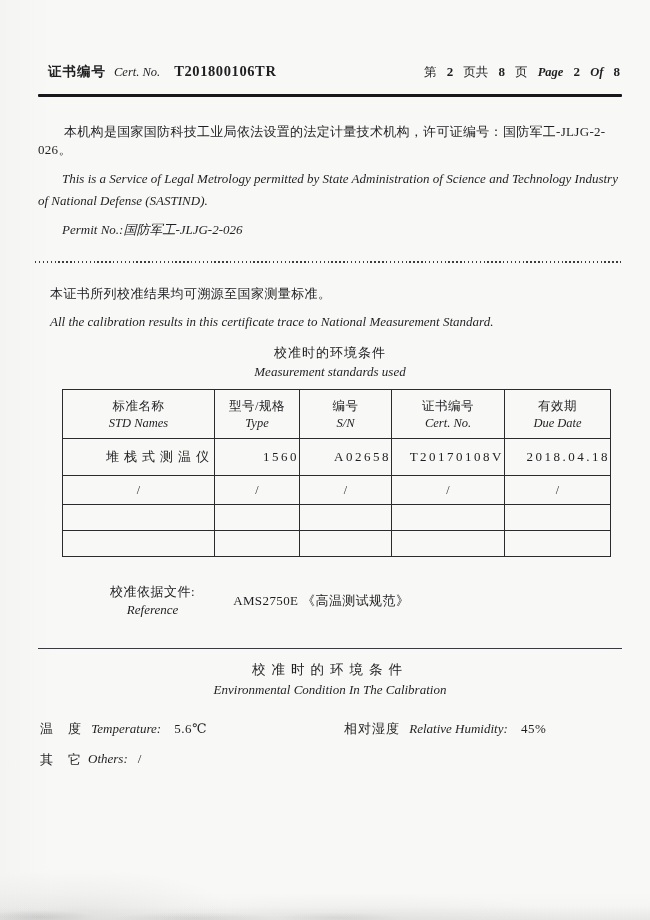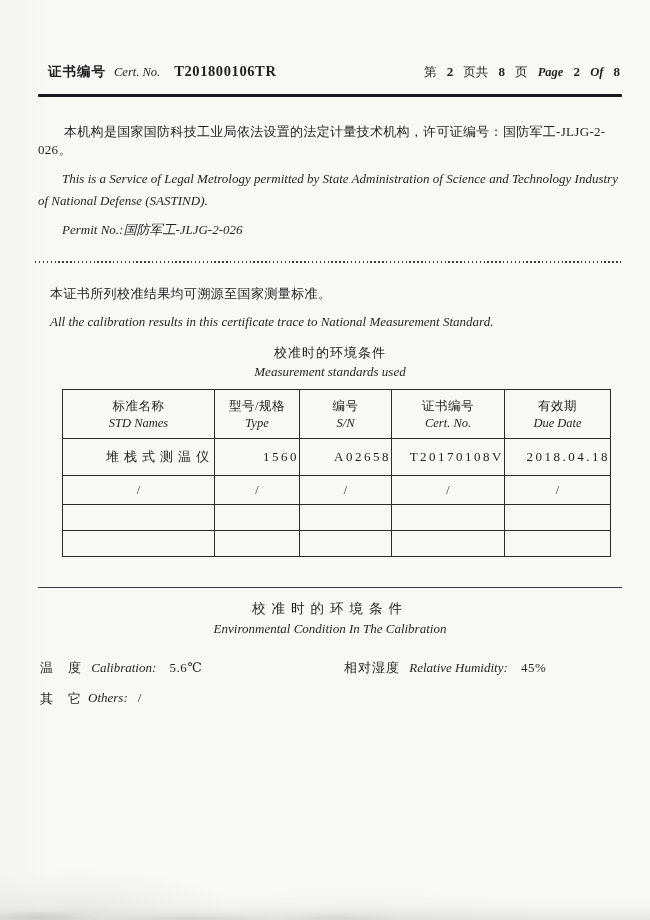--- a/index.html
+++ b/index.html
@@ -218,32 +218,39 @@
       <tr class="r-empty">
         <td></td>
         <td></td>
         <td></td>
         <td></td>
         <td></td>
       </tr>
     </tbody>
   </table>
 
+  <div class="ref-row">
+    <div class="ref-label">
+      <div class="cn">校准依据文件:</div>
+      <div class="en it">Reference</div>
+    </div>
+    <div class="ref-value">AMS2750E 《高温测试规范》</div>
+  </div>
 
   <div class="rule-thin"></div>
 
   <div class="env-title">
     <div class="cn">校准时的环境条件</div>
     <div class="en it">Environmental Condition In The Calibration</div>
   </div>
 
   <div class="env-row">
     <div class="env-left">
       <span class="cn">温　度</span>
-      <span class="en it">Calibration:</span>
+      <span class="en it">Temperature:</span>
       <span class="val">5.6℃</span>
     </div>
     <div class="env-right">
       <span class="cn">相对湿度</span>
       <span class="en it">Relative Humidity:</span>
       <span class="val">45%</span>
     </div>
   </div>
   <div class="env-row others">
     <span class="cn">其　它</span>

